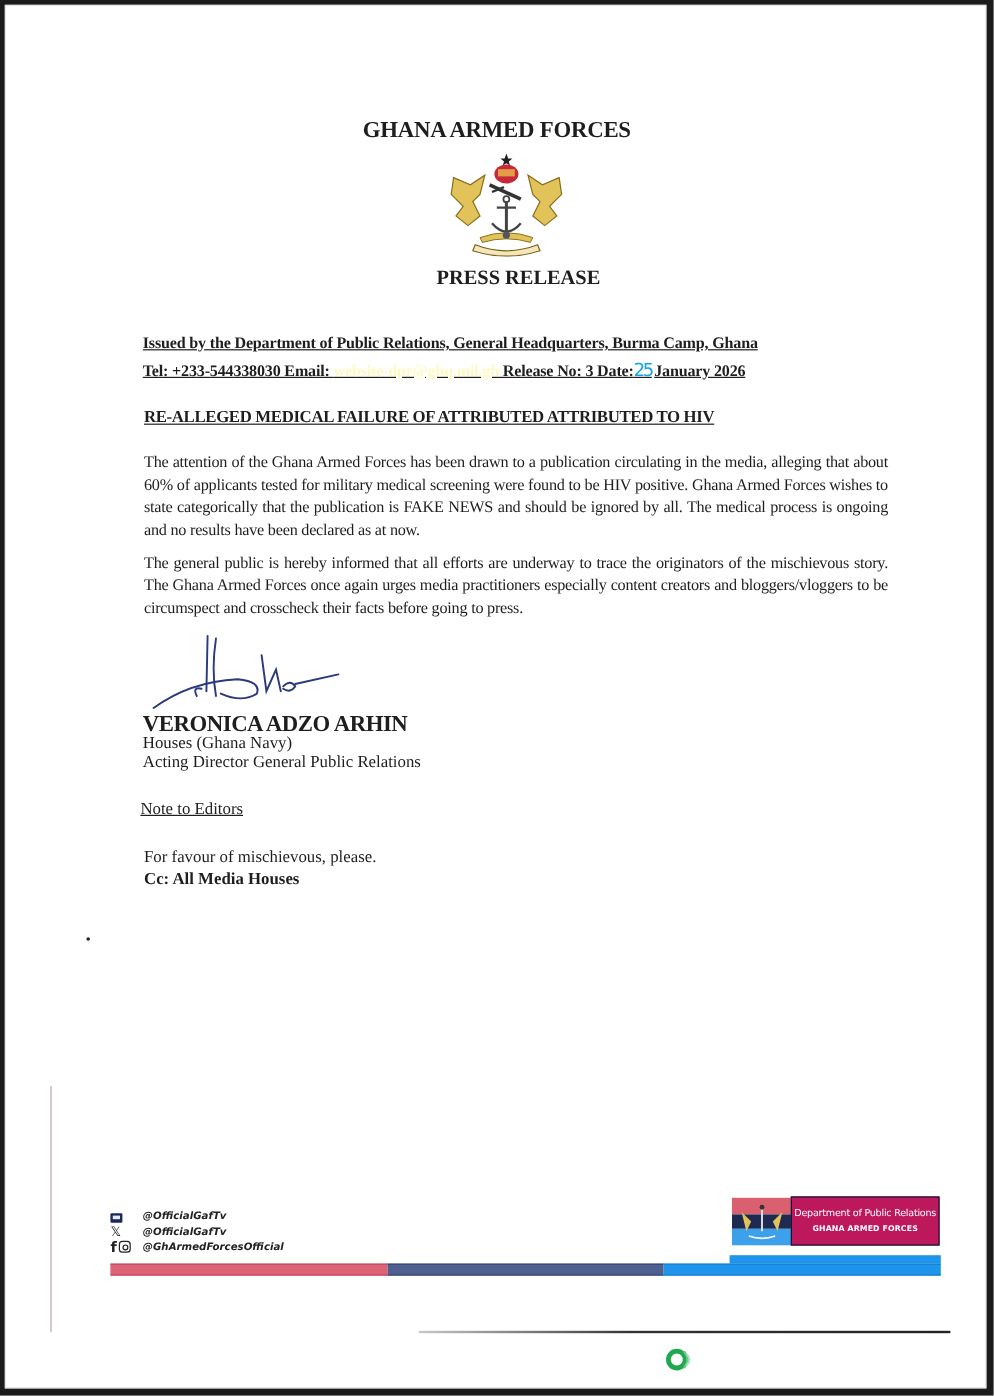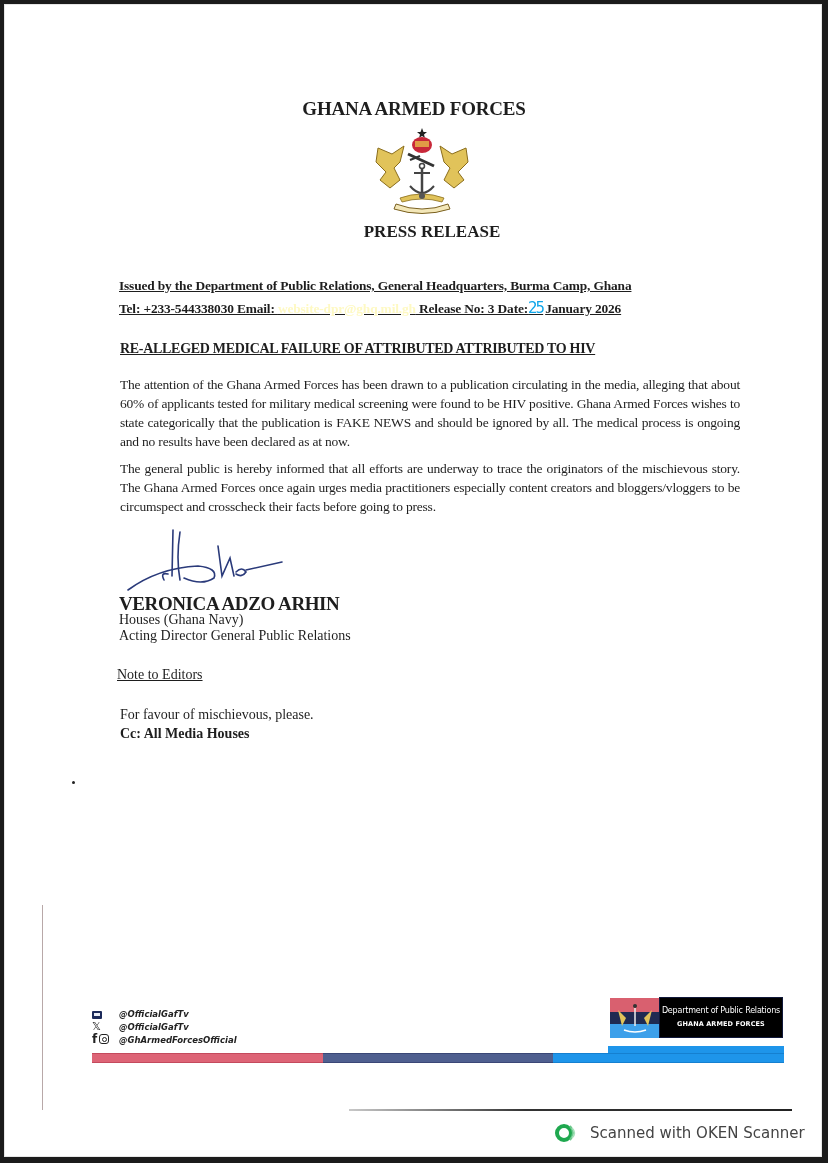--- a/index.html
+++ b/index.html
@@ -104,21 +104,21 @@
     width: 8px; height: 8px; border: 1.5px solid #222; border-radius: 3px; position: relative;
   }
   .ico-ig::after {
     content: ""; position: absolute; left: 1.5px; top: 1.5px; width: 3px; height: 3px;
     border: 1px solid #222; border-radius: 50%;
   }
 
   .footer-badge { position: absolute; left: 610px; top: 998px; width: 50px; height: 40px; }
   .dpr-box {
     position: absolute; left: 659px; top: 997px; width: 124px; height: 41px;
-    background: #000000; border: 1px solid #10183a; box-sizing: border-box;
+    background: #be185d; border: 1px solid #10183a; box-sizing: border-box;
     color: #fff; font-family: "DejaVu Sans", sans-serif; text-align: center;
   }
   .dpr-line1 { font-size: 8px; margin-top: 8px; letter-spacing: -0.2px; }
   .dpr-line2 { font-size: 6.5px; font-weight: bold; margin-top: 5px; letter-spacing: 0.1px; }
 
   .tricolor {
     position: absolute; left: 92px; top: 1053px; width: 692px; height: 10px; display: flex;
   }
   .tricolor div { flex: 1; }
   .tc-red { background: #dd6476; border-top: 1px solid #c44a5d; border-bottom: 1px solid #c44a5d; }
@@ -248,14 +248,13 @@
 </div>
 
 <div class="scanner-badge">
   <span class="scanner-logo">
     <svg width="22" height="22" viewBox="0 0 22 22">
       <circle cx="9" cy="11" r="7" fill="none" stroke="#1fa84f" stroke-width="4"></circle>
       <path d="M15,4 Q21,11 15,18" fill="none" stroke="#6cc98c" stroke-width="2"></path>
       <path d="M17,6 Q22,11 17,16" fill="none" stroke="#a8e0bb" stroke-width="1.5"></path>
     </svg>
   </span>
-  <span>Scanned with OKEN Scanner</span>
 </div>
 
 </body></html>

